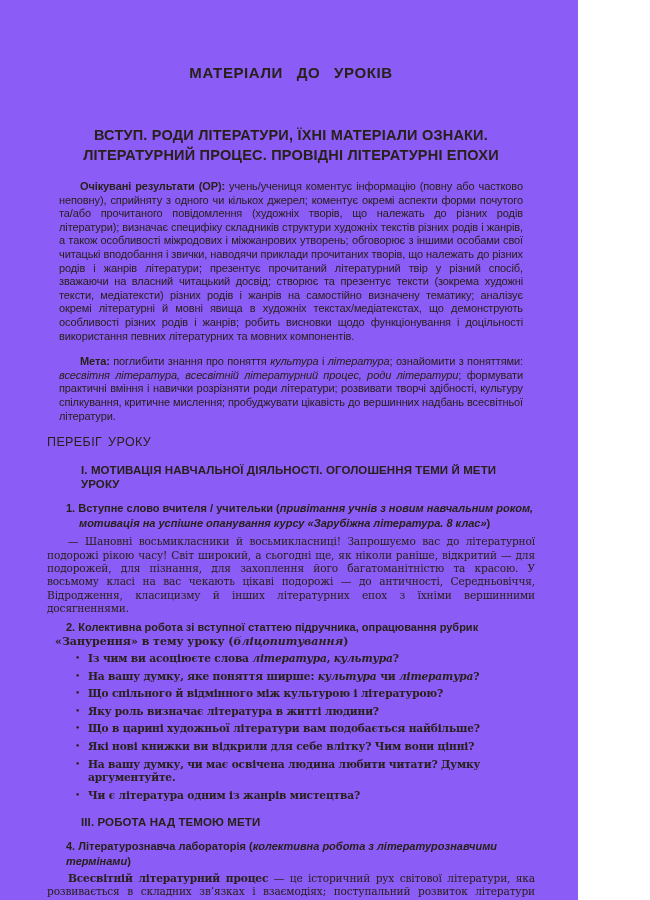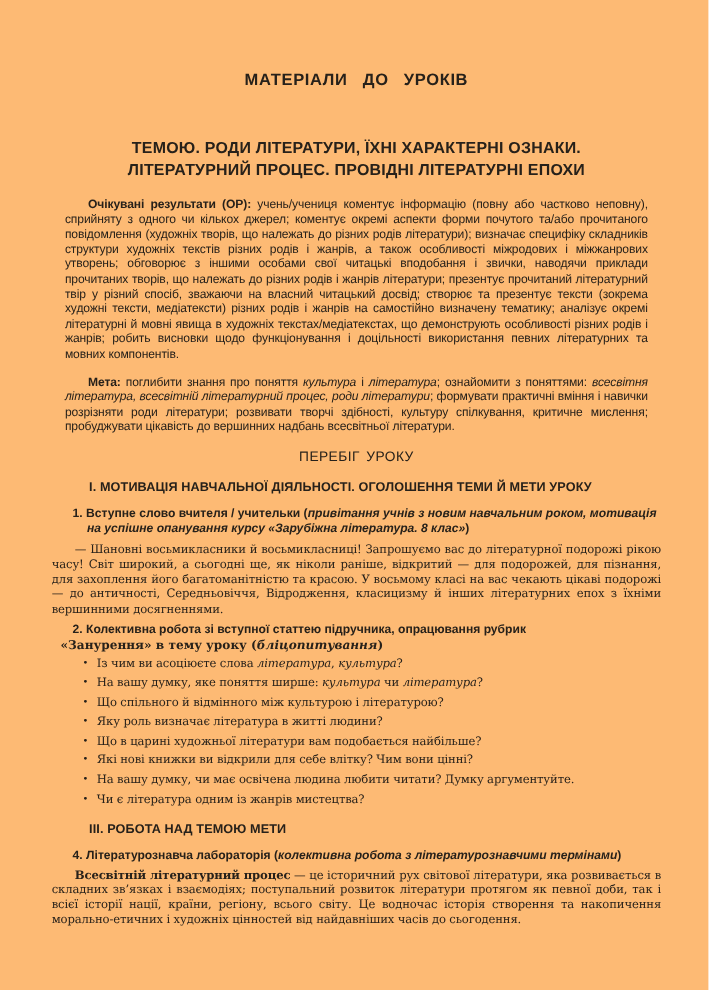--- a/index.html
+++ b/index.html
@@ -1,17 +1,17 @@
 <!DOCTYPE html>
 <html lang="uk"><head>
 <meta charset="utf-8">
 <style>
   html,body{margin:0;padding:0;background:#ffffff;}
   .page{
-    position:relative;width:644px;height:900px;background:#fdba74;
+    position:relative;width:578px;height:900px;background:#8b5cf6;
     overflow:hidden;color:#27211a;
     font-family:"Liberation Sans",sans-serif;
   }
   .content{padding:64px 43px 0 47px;}
   .b{font-weight:bold;}
   .i{font-style:italic;}
 
   .kicker{
     text-align:center;font-weight:bold;font-size:15px;line-height:18px;
     letter-spacing:0.6px;word-spacing:9px;color:#27211a;
@@ -19,21 +19,21 @@
   .lesson-title{
     margin-top:43px;text-align:center;font-weight:bold;font-size:14.5px;
     line-height:20px;letter-spacing:0.2px;
   }
   .para-sans{
     margin:12px;font-size:11px;line-height:13.6px;text-align:justify;
     text-indent:21px;letter-spacing:-0.1px;
   }
   .para-sans.first{margin-top:15px;}
   .flow-heading{
-    margin:9px 0 13px 0;text-align:center;font-size:12.5px;line-height:15px;
+    margin:9px 0 13px 0;font-size:12.5px;line-height:15px;
     font-weight:normal;letter-spacing:0.4px;word-spacing:2px;
   }
   .sec-heading{
     margin:13px 0 10px 19px;font-weight:bold;font-size:11.5px;line-height:14px;
     letter-spacing:0.1px;
     padding-left:15px;
   }
   .step-heading{
     margin:0 0 0 19px;font-weight:bold;font-size:11px;line-height:14.5px;
   }
@@ -45,34 +45,34 @@
   .zanur-heading{
     margin:0 0 3px 8px;font-family:"DejaVu Serif",serif;font-weight:bold;
     font-size:11px;line-height:15px;
   }
   .qlist{
     list-style:none;margin:2px 0 0 0;padding:0 0 0 28px;
     font-family:"DejaVu Serif",serif;font-size:10.6px;letter-spacing:-0.15px;
   }
   .qlist li{display:flex;margin-bottom:4.2px;line-height:13.4px;}
   .bullet{width:13px;flex:0 0 13px;font-size:9px;line-height:13.4px;}
-  .qtext{flex:1;}
+  .qtext{flex:1;font-weight:bold;}
   .mt-step{margin-top:4px;}
   .mt-speech{margin-top:5px;}
 </style>
 </head>
 <body>
 
 <div class="page">
   <div class="content">
 
     <div class="kicker">МАТЕРІАЛИ ДО УРОКІВ</div>
 
     <div class="lesson-title">
-      <div>ТЕМОЮ. РОДИ ЛІТЕРАТУРИ, ЇХНІ ХАРАКТЕРНІ ОЗНАКИ.</div>
+      <div>ВСТУП. РОДИ ЛІТЕРАТУРИ, ЇХНІ МАТЕРІАЛИ ОЗНАКИ.</div>
       <div>ЛІТЕРАТУРНИЙ ПРОЦЕС. ПРОВІДНІ ЛІТЕРАТУРНІ ЕПОХИ</div>
     </div>
 
     <p class="para-sans first"><span class="b">Очікувані результати (ОР): </span><span>учень/учениця коментує інформацію (повну або частково неповну), сприйняту з одного чи кількох джерел; коментує окремі аспекти форми почутого та/або прочитаного повідомлення (художніх творів, що належать до різних родів літератури); визначає специфіку складників структури художніх текстів різних родів і жанрів, а також особливості міжродових і міжжанрових утворень; обговорює з іншими особами свої читацькі вподобання і звички, наводячи приклади прочитаних творів, що належать до різних родів і жанрів літератури; презентує прочитаний літературний твір у різний спосіб, зважаючи на власний читацький досвід; створює та презентує тексти (зокрема художні тексти, медіатексти) різних родів і жанрів на самостійно визначену тематику; аналізує окремі літературні й мовні явища в художніх текстах/медіатекстах, що демонструють особливості різних родів і жанрів; робить висновки щодо функціонування і доцільності використання певних літературних та мовних компонентів.</span></p>
 
     <p class="para-sans"><span class="b">Мета: </span><span>поглибити знання про поняття </span><span class="i">культура</span><span> і </span><span class="i">література</span><span>; ознайомити з поняттями: </span><span class="i">всесвітня література, всесвітній літературний процес, роди літератури</span><span>; формувати практичні вміння і навички розрізняти роди літератури; розвивати творчі здібності, культуру спілкування, критичне мислення; пробуджувати цікавість до вершинних надбань всесвітньої літератури.</span></p>
 
     <div class="flow-heading">ПЕРЕБІГ УРОКУ</div>
 
     <div class="sec-heading">І. МОТИВАЦІЯ НАВЧАЛЬНОЇ ДІЯЛЬНОСТІ. ОГОЛОШЕННЯ ТЕМИ Й МЕТИ УРОКУ</div>

